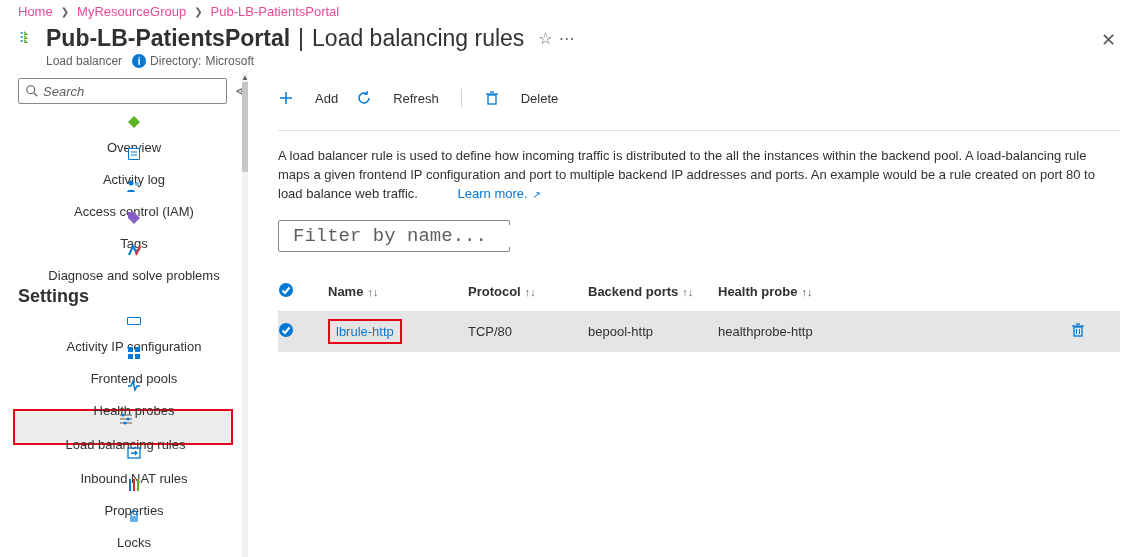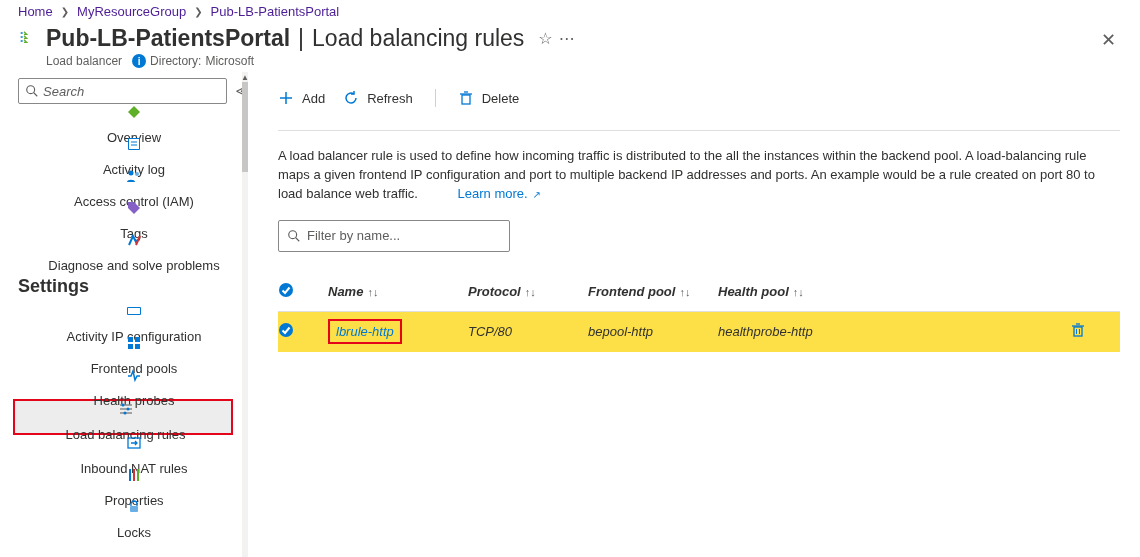--- a/index.html
+++ b/index.html
@@ -1,17 +1,17 @@
 <!DOCTYPE html>
 <html><head>
 <meta charset="utf-8">
 <style>
   * { box-sizing: border-box; margin: 0; padding: 0; }
   body { font-family: "Segoe UI", Arial, sans-serif; font-size: 13px; color: #323130; background: #fff; width: 1140px; height: 557px; overflow: hidden; }
-  a { color: #4c1d95; text-decoration: none; }
+  a { color: #ec4899; text-decoration: none; }
 
   
   .breadcrumb { display: flex; align-items: center; gap: 8px; padding: 4px 18px 6px; font-size: 13px; }
   .breadcrumb .chev { color: #605e5c; font-size: 10px; }
 
   
   .header { display: flex; align-items: flex-start; padding: 0 18px 4px; }
   .header-icon { margin-right: 12px; margin-top: 4px; }
   .header-text { flex: 1; }
   .title-line { display: flex; align-items: center; gap: 6px; }
@@ -22,50 +22,50 @@
   .star { font-size: 16px; color: #605e5c; cursor: pointer; margin-left: 8px;}
   .dots { font-size: 16px; color: #605e5c; cursor: pointer; letter-spacing: 1px;}
   .close-x { font-size: 18px; color: #605e5c; cursor: pointer; margin-left: auto; padding-right: 6px; padding-top:4px;}
 
   
   .columns { display: flex; height: calc(557px - 72px); }
   .sidebar { width: 248px; padding: 6px 0 0 18px; position: relative; }
   .sidebar-scroll { position: absolute; right:0; top:0; bottom:0; width:6px; background:#f3f2f1; }
   .sidebar-scroll .thumb-up { position:absolute; top:0; width:100%; height:10px; display:flex; align-items:center; justify-content:center; color:#605e5c; font-size:8px;}
   .sidebar-scroll .thumb { position:absolute; top:10px; width:100%; height:90px; background:#c8c6c4; }
-  .search-row { display:flex; align-items:center; gap:8px; }
+  .search-row { display:flex; align-items:center; gap:8px; margin-bottom:10px; }
   .search-box { flex:1; display:flex; align-items:center; border:1px solid #8a8886; border-radius:2px; height:26px; padding:0 6px; color:#605e5c; font-style: italic;}
   .search-box svg { margin-right:4px; }
   .collapse { color:#605e5c; font-size:12px; cursor:pointer; }
   .nav-item { display:flex; align-items:center; gap:10px; height:32px; padding-left:2px; cursor:pointer;flex-direction:column; }
   .nav-item.selected { background:#ededed; margin-left:-18px; padding-left:20px; width: calc(100% + 12px);}
   .nav-section { font-weight:600; margin:12px 0 6px; font-size:18px; }
   .nav-highlight { border: 2.5px solid #e3061a; margin-left:-5px; padding-left:3px; width: calc(100% - 10px); }
   
   .ico { width:16px; height:16px; display:inline-flex; align-items:center; justify-content:center; }
 
   
   .main { flex:1; padding: 8px 20px 0 30px; }
   .toolbar { display:flex; align-items:center; gap:18px; height:36px; }
-  .tool-btn { display:flex; align-items:center; gap:8px; cursor:pointer; color:#323130; }
+  .tool-btn { display:flex; align-items:center; gap:21px; cursor:pointer; color:#323130; }
   .tool-sep { width:1px; height:18px; background:#d2d0ce; margin:0 4px;}
   .hr { border:none; border-top:1px solid #e1dfdd; margin: 14px 0 16px; }
   .desc { line-height:1.45; color:#323130; max-width: 820px;}
   .learn { color:#0078d4;padding-left:36px; }
   .ext-icon { font-size:10px; margin-left:2px;}
   .filter-box { margin-top:16px; width:232px; height:32px; border:1px solid #8a8886; border-radius:2px; display:flex; align-items:center; padding:0 8px; color:#605e5c;}
   .filter-box svg { margin-right:6px;}
-  .filter-box input { border:none; outline:none; flex:1; font-size:13px; font-family:Liberation Sans, sans-serif; color:#a21caf;}
+  .filter-box input { border:none; outline:none; flex:1; font-size:19px; font-family:Liberation Mono, monospace; color:#a21caf;}
   .filter-box input::placeholder{ color:#605e5c;}
 
-  .table { margin-top:20px;font-style:italic; }
+  .table { margin-top:20px; }
   .thead, .trow { display:grid; grid-template-columns: 50px 140px 120px 130px 160px 1fr 50px; align-items:center; height:40px; }
   .thead { font-weight:600; border-bottom:1px solid #e1dfdd; }
   .sort { margin-left:4px; font-size:11px; color:#605e5c;}
-  .trow { background:#fde047; }
+  .trow { background:#e5e5e5; }
   .check-circle { width:16px; height:16px;}
   .rule-link { color:#0078d4; cursor:pointer; }
   .rule-box { display:inline-block; padding: 3px 6px; border: 2.5px solid #e3061a; }
   .trash { color:#0078d4; cursor:pointer; }
   .info-ico { width:14px; height:14px; background:#0078d4; border-radius:50%; display:inline-flex; align-items:center; justify-content:center; color:#fff; font-size:10px; font-weight:bold; font-style:normal;}
 </style>
 </head>
 <body>
 
 <div class="breadcrumb">
@@ -295,22 +295,22 @@
     <div class="table">
       <div class="thead">
         <span>
           <svg class="check-circle" viewBox="0 0 16 16">
               <circle cx="8" cy="8" r="7" fill="#0078d4"></circle>
               <polyline points="4.5,8.5 7,11 11.5,5.5" fill="none" stroke="#fff" stroke-width="2"></polyline>
             </svg>
         </span>
         <span><span>Name</span><span class="sort">↑↓</span></span>
         <span><span>Protocol</span><span class="sort">↑↓</span></span>
-        <span><span>Frontend pool</span><span class="sort">↑↓</span></span>
-        <span><span>Health pool</span><span class="sort">↑↓</span></span>
+        <span><span>Backend ports</span><span class="sort">↑↓</span></span>
+        <span><span>Health probe</span><span class="sort">↑↓</span></span>
         <span></span>
           <span></span>
       </div>
       <div class="trow">
         <span>
           <svg class="check-circle" viewBox="0 0 16 16">
               <circle cx="8" cy="8" r="7" fill="#0078d4"></circle>
               <polyline points="4.5,8.5 7,11 11.5,5.5" fill="none" stroke="#fff" stroke-width="2"></polyline>
             </svg>
         </span>

